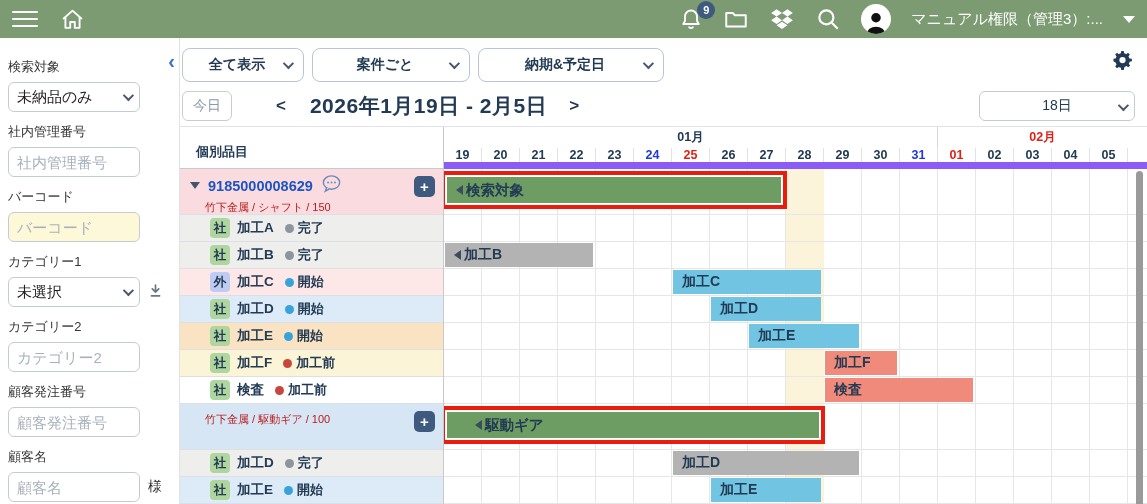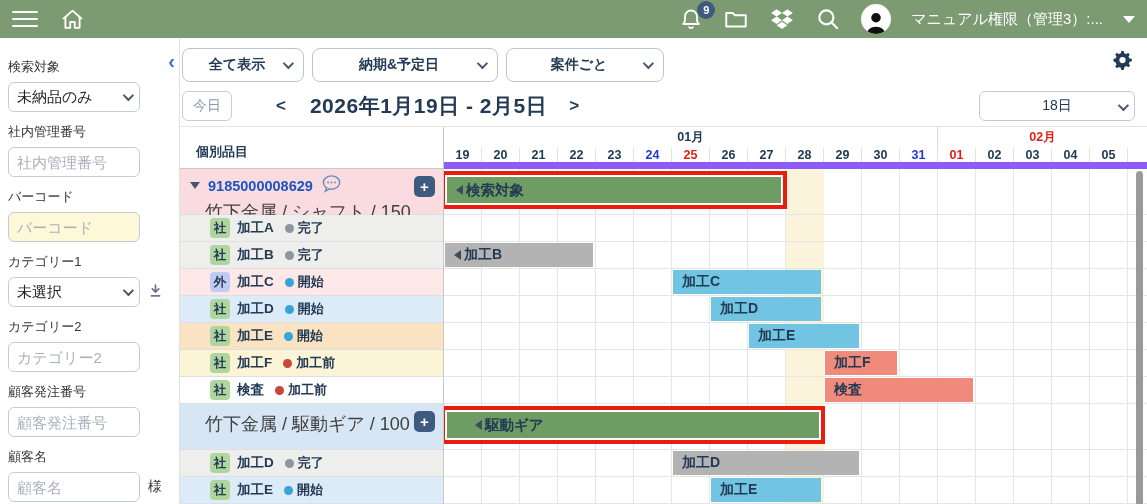--- a/index.html
+++ b/index.html
@@ -77,21 +77,21 @@
 
   .label-row { position:relative; border-bottom:1px solid #dcdfe3; }
   .group-hd { padding:5px 10px 0 10px; }
   .hd-line1 { display:flex; align-items:center; gap:8px; }
   .tri-down { width:0; height:0; border-left:5px solid transparent; border-right:5px solid transparent;
               border-top:7px solid #44546a; flex:none; }
   .group-id { color:#1d54c0; font-weight:bold; font-size:14.5px; }
   .plus-btn { position:absolute; right:8px; top:7px; width:21px; height:21px; background:#3e5a7e; color:#fff;
               border-radius:5px; font-size:15px; font-weight:bold; display:flex; align-items:center;
               justify-content:center; cursor:pointer; }
-  .hd-line2 { font-size:18px; color:#404040; padding:3px 0 0 15px; }
+  .hd-line2 { font-size:11px; color:#b91c1c; padding:3px 0 0 15px; }
   .task-label { display:flex; align-items:center; gap:7px; padding-left:30px; height:100%; }
   .op-badge { width:20px; height:20px; border-radius:4px; font-size:12.5px; font-weight:bold; color:#223a54;
               display:flex; align-items:center; justify-content:center; flex:none; }
   .op-badge.internal { background:#aed69e; }
   .op-badge.external { background:#bfcbf2; }
   .task-name { font-size:13.5px; font-weight:bold; color:#223a54; }
   .status { display:flex; align-items:center; gap:4px; margin-left:4px; }
   .dot { width:9px; height:9px; border-radius:50%; flex:none; }
   .dot.gray { background:#8d959d; } .dot.blue { background:#38a3da; } .dot.red { background:#c9473a; }
   .status-text { font-size:13px; font-weight:bold; color:#223a54; }
@@ -221,26 +221,26 @@
         </div>
       </div>
   </aside>
 
   <div class="main">
     <div class="toolbar" id="toolbar">
         <button class="filter-btn" style="width: 122px;">
           <span>全て表示</span>
           <span class="sel-chev"></span>
         </button>
+        <button class="filter-btn" style="width: 158px;">
+          <span>案件ごと</span>
+          <span class="sel-chev"></span>
+        </button>
         <button class="filter-btn" style="width: 186px;">
           <span>納期&amp;予定日</span>
-          <span class="sel-chev"></span>
-        </button>
-        <button class="filter-btn" style="width: 158px;">
-          <span>案件ごと</span>
           <span class="sel-chev"></span>
         </button>
       </div>
     <div class="gear-btn">
       <svg width="21" height="21" viewBox="0 0 20 20">
           <path fill="#223a54" d="M8.8 1h2.4l.35 2.1c.7.18 1.36.46 1.95.83l1.74-1.24 1.7 1.7-1.24 1.74c.37.6.65 1.25.83 1.95L18.9 8.4v2.4l-2.07.33c-.18.7-.46 1.36-.83 1.95l1.24 1.75-1.7 1.7-1.74-1.25c-.6.37-1.25.65-1.95.84L11.2 19H8.8l-.33-2.08c-.7-.19-1.36-.47-1.95-.84l-1.75 1.25-1.7-1.7 1.25-1.75a6.9 6.9 0 0 1-.84-1.95L1.4 10.8V8.4l2.08-.32c.19-.7.47-1.36.84-1.95L3.07 4.39l1.7-1.7 1.75 1.24c.6-.37 1.25-.65 1.95-.83z"></path>
           <circle cx="10" cy="9.6" r="3" fill="#fff"></circle>
         </svg>
     </div>
 

